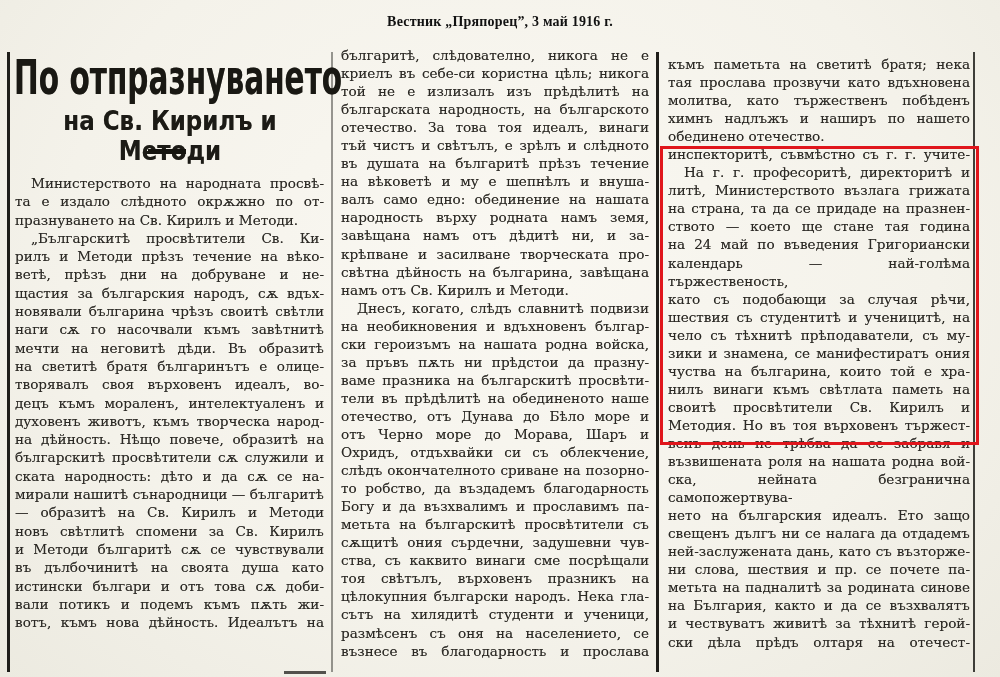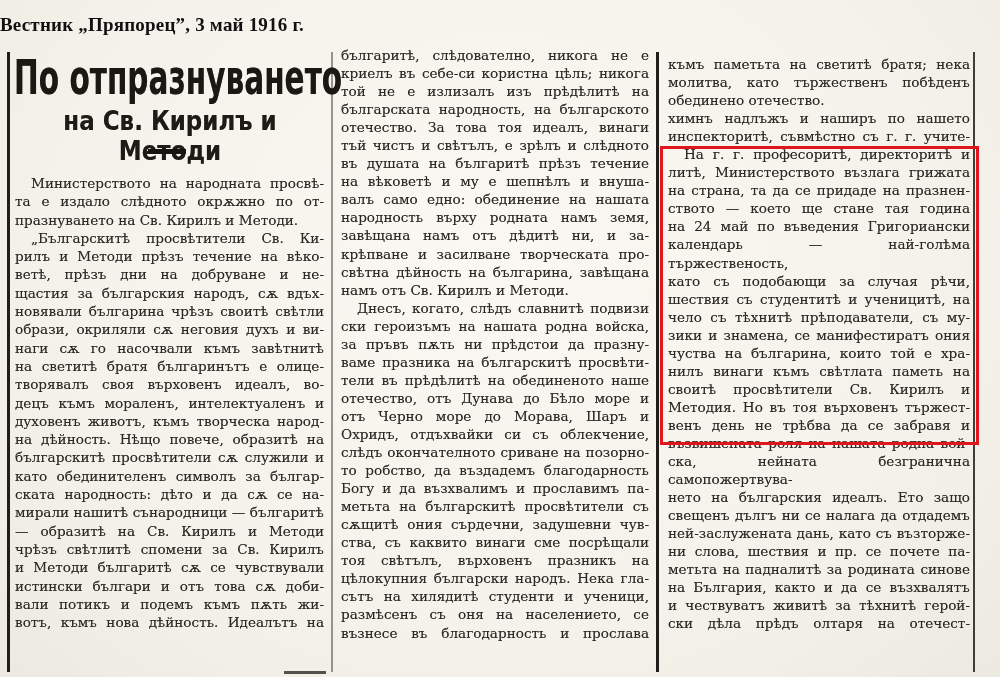--- a/index.html
+++ b/index.html
@@ -6,22 +6,23 @@
   .page{
     position:relative;
     width:1000px;height:677px;
     overflow:hidden;
     background:radial-gradient(ellipse at 50% 38%, #faf8f2 0%, #f4f2ea 62%, #eceae0 100%);
     font-family:"DejaVu Serif", serif;
     color:#2b2925;
   }
   .masthead{
     position:absolute;left:0;top:14px;width:100%;
+    text-align:center;
     font-family:"Liberation Serif","DejaVu Serif",serif;
-    font-weight:bold;font-size:19px;color:#111;
+    font-weight:bold;font-size:14px;color:#111;
     letter-spacing:.2px;
   }
   .vrule{position:absolute;top:52px;height:620px;background:#1f1e1a;}
   .vrule.left  {left:7px;width:3px;}
   .vrule.mid1  {left:331px;width:2px;opacity:.45;}
   .vrule.mid2  {left:656px;width:3px;}
   .vrule.right {left:973px;width:2px;opacity:.85;}
 
   .headline1{
     position:absolute;left:14px;top:52px;width:312px;
@@ -83,54 +84,55 @@
 
   <div class="textcol col1">
       <div class="tl pin">Министерството на народната просвѣ-</div>
       <div class="tl">та е издало слѣдното окрѫжно по от-</div>
       <div class="tl pend">празнуването на Св. Кирилъ и Методи.</div>
       <div class="tl pin">„Българскитѣ просвѣтители Св. Ки-</div>
       <div class="tl">рилъ и Методи прѣзъ течение на вѣко-</div>
       <div class="tl">ветѣ, прѣзъ дни на добруване и не-</div>
       <div class="tl">щастия за българския народъ, сѫ вдъх-</div>
       <div class="tl">новявали българина чрѣзъ своитѣ свѣтли</div>
-      <div class="tl">образи, окриляли сѫ неговия духъ и ви-</div>
       <div class="tl">наги сѫ го насочвали къмъ завѣтнитѣ</div>
+      <div class="tl">мечти на неговитѣ дѣди. Въ образитѣ</div>
       <div class="tl">на светитѣ братя българинътъ е олице-</div>
       <div class="tl">творявалъ своя върховенъ идеалъ, во-</div>
       <div class="tl">децъ къмъ мораленъ, интелектуаленъ и</div>
       <div class="tl">духовенъ животъ, къмъ творческа народ-</div>
       <div class="tl">на дѣйность. Нѣщо повече, образитѣ на</div>
       <div class="tl">българскитѣ просвѣтители сѫ служили и</div>
-      <div class="tl">като обединителенъ символъ за българ-</div>
       <div class="tl">ската народность: дѣто и да сѫ се на-</div>
       <div class="tl">мирали нашитѣ сънародници — българитѣ</div>
       <div class="tl">— образитѣ на Св. Кирилъ и Методи</div>
-      <div class="tl">чрѣзъ свѣтлитѣ спомени за Св. Кирилъ</div>
+      <div class="tl">новъ свѣтлитѣ спомени за Св. Кирилъ</div>
       <div class="tl">и Методи българитѣ сѫ се чувствували</div>
+      <div class="tl">въ дълбочинитѣ на своята душа като</div>
       <div class="tl">истински българи и отъ това сѫ доби-</div>
       <div class="tl">вали потикъ и подемъ къмъ пѫть жи-</div>
       <div class="tl">вотъ, къмъ нова дѣйность. Идеалътъ на</div>
     </div>
   <div class="textcol col2">
       <div class="tl">българитѣ, слѣдователно, никога не е</div>
       <div class="tl">криелъ въ себе-си користна цѣль; никога</div>
       <div class="tl">той не е излизалъ изъ прѣдѣлитѣ на</div>
       <div class="tl">българската народность, на българското</div>
       <div class="tl">отечество. За това тоя идеалъ, винаги</div>
       <div class="tl">тъй чистъ и свѣтълъ, е зрѣлъ и слѣдното</div>
       <div class="tl">въ душата на българитѣ прѣзъ течение</div>
       <div class="tl">на вѣковетѣ и му е шепнѣлъ и внуша-</div>
       <div class="tl">валъ само едно: обединение на нашата</div>
       <div class="tl">народность върху родната намъ земя,</div>
       <div class="tl">завѣщана намъ отъ дѣдитѣ ни, и за-</div>
       <div class="tl">крѣпване и засилване творческата про-</div>
       <div class="tl">свѣтна дѣйность на българина, завѣщана</div>
       <div class="tl pend">намъ отъ Св. Кирилъ и Методи.</div>
       <div class="tl pin">Днесъ, когато, слѣдъ славнитѣ подвизи</div>
+      <div class="tl">на необикновения и вдъхновенъ българ-</div>
       <div class="tl">ски героизъмъ на нашата родна войска,</div>
       <div class="tl">за пръвъ пѫть ни прѣдстои да празну-</div>
       <div class="tl">ваме празника на българскитѣ просвѣти-</div>
       <div class="tl">тели въ прѣдѣлитѣ на обединеното наше</div>
       <div class="tl">отечество, отъ Дунава до Бѣло море и</div>
       <div class="tl">отъ Черно море до Морава, Шаръ и</div>
       <div class="tl">Охридъ, отдъхвайки си съ облекчение,</div>
       <div class="tl">слѣдъ окончателното сриване на позорно-</div>
       <div class="tl">то робство, да въздадемъ благодарность</div>
       <div class="tl">Богу и да възхвалимъ и прославимъ па-</div>
@@ -138,23 +140,24 @@
       <div class="tl">сѫщитѣ ония сърдечни, задушевни чув-</div>
       <div class="tl">ства, съ каквито винаги сме посрѣщали</div>
       <div class="tl">тоя свѣтълъ, върховенъ празникъ на</div>
       <div class="tl">цѣлокупния български народъ. Нека гла-</div>
       <div class="tl">сътъ на хилядитѣ студенти и ученици,</div>
       <div class="tl">размѣсенъ съ оня на населението, се</div>
       <div class="tl">възнесе въ благодарность и прослава</div>
     </div>
   <div class="textcol col3">
       <div class="tl">къмъ паметьта на светитѣ братя; нека</div>
+      <div class="tl">тая прослава прозвучи като вдъхновена</div>
       <div class="tl">молитва, като тържественъ побѣденъ</div>
+      <div class="tl">химнъ надлъжъ и наширъ по нашето</div>
       <div class="tl pend">обединено отечество.</div>
-      <div class="tl">химнъ надлъжъ и наширъ по нашето</div>
       <div class="tl">инспекторитѣ, съвмѣстно съ г. г. учите-</div>
       <div class="tl pin">На г. г. професоритѣ, директоритѣ и</div>
       <div class="tl">литѣ, Министерството възлага грижата</div>
       <div class="tl">на страна, та да се придаде на празнен-</div>
       <div class="tl">ството — което ще стане тая година</div>
       <div class="tl">на 24 май по въведения Григориански</div>
       <div class="tl">календарь — най-голѣма тържественость,</div>
       <div class="tl">като съ подобающи за случая рѣчи,</div>
       <div class="tl">шествия съ студентитѣ и ученицитѣ, на</div>
       <div class="tl">чело съ тѣхнитѣ прѣподаватели, съ му-</div>

